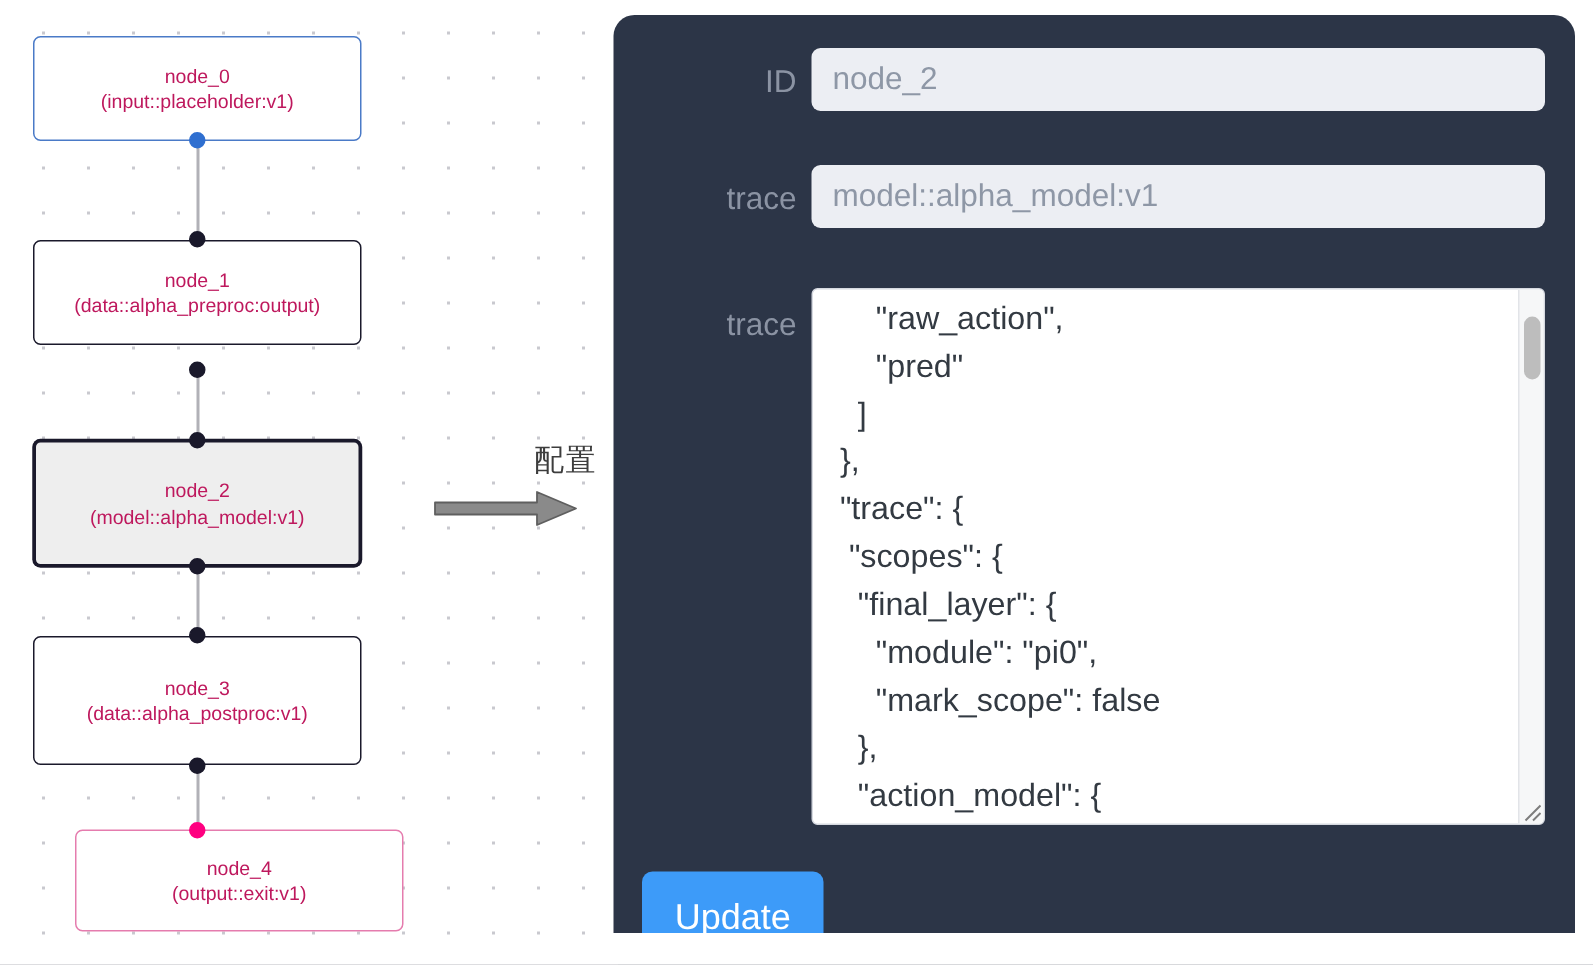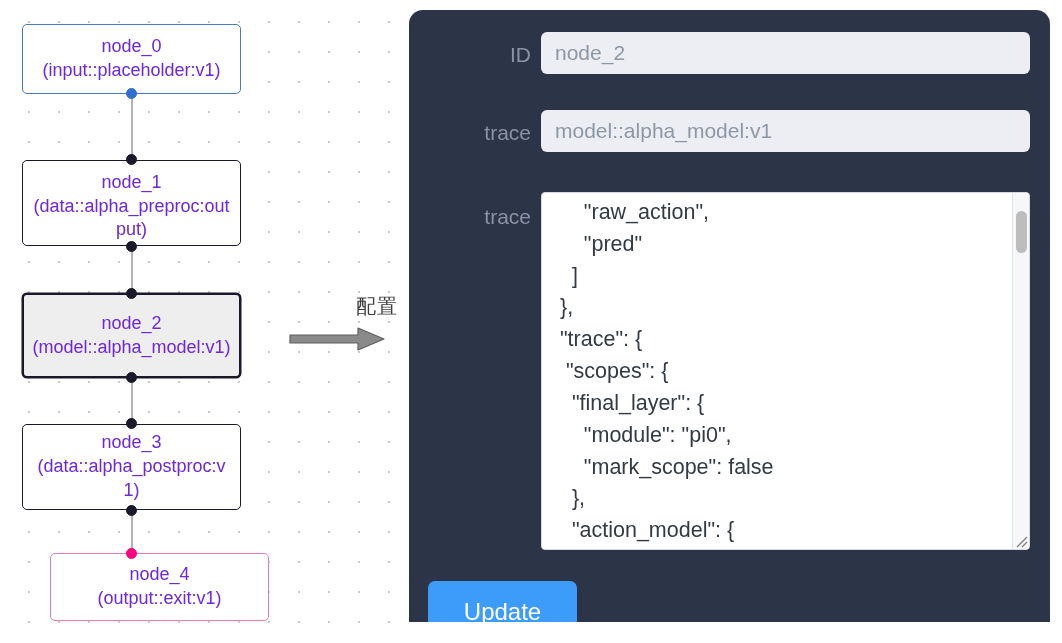--- a/index.html
+++ b/index.html
@@ -55,22 +55,22 @@
     width: 2px;
     background: #b1b1b7;
   }
 
   
   .node {
     position: absolute;
     border: 1px solid #1a192b;
     border-radius: 5px;
     background: #ffffff;
-    color: #6d28d9;
-    font-size: 18px;
+    color: #be185d;
+    font-size: 13px;
     line-height: 1.32;
     text-align: center;
     display: flex;
     align-items: center;
     justify-content: center;
     padding: 3px 8px;
     overflow: hidden;
     word-break: break-all;
   }
   .node .nlabel { display: block; width: 100%; }
@@ -202,21 +202,21 @@
   }
   .ta-resize {
     position: absolute;
     right: 1px; bottom: 1px;
     width: 16px; height: 16px;
   }
 
   .update-btn {
     position: absolute;
     left: 19px; top: 571px;
-    width: 149px; height: 52px;
+    width: 121px; height: 52px;
     background: #3d9bf9;
     color: #ffffff;
     border: none;
     border-radius: 7px 7px 0 0;
     font-size: 24px;
     font-family: "Liberation Sans", sans-serif;
     text-align: center;
     padding-top: 10px;
     cursor: pointer;
   }
@@ -233,21 +233,21 @@
   <div class="edge" style="left:131px; top:92px; height:68px;"></div>
   <div class="edge" style="left:131px; top:246px; height:48px;"></div>
   <div class="edge" style="left:131px; top:375px; height:46px;"></div>
   <div class="edge" style="left:131px; top:511px; height:44px;"></div>
 
   <div class="node is-input" style="left:22px; top:24px; width:219px; height:70px;">
     <span class="nlabel"><span>node_0</span><br><span>(input::placeholder:v1)</span></span>
   </div>
   <div class="handle blue" style="left:126px; top:88px;"></div>
 
-  <div class="node" style="left:22px; top:160px; width:219px; height:86px;align-items:flex-end;">
+  <div class="node" style="left:22px; top:160px; width:219px; height:70px;">
     <span class="nlabel"><span>node_1</span><br><span>(data::alpha_preproc:output)</span></span>
   </div>
   <div class="handle" style="left:126px; top:154px;"></div>
   <div class="handle" style="left:126px; top:241px;"></div>
 
   <div class="node is-selected" style="left:22px; top:293px; width:219px; height:85px;">
     <span class="nlabel"><span>node_2</span><br><span>(model::alpha_model:v1)</span></span>
   </div>
   <div class="handle" style="left:126px; top:288px;"></div>
   <div class="handle" style="left:126px; top:372px;"></div>

